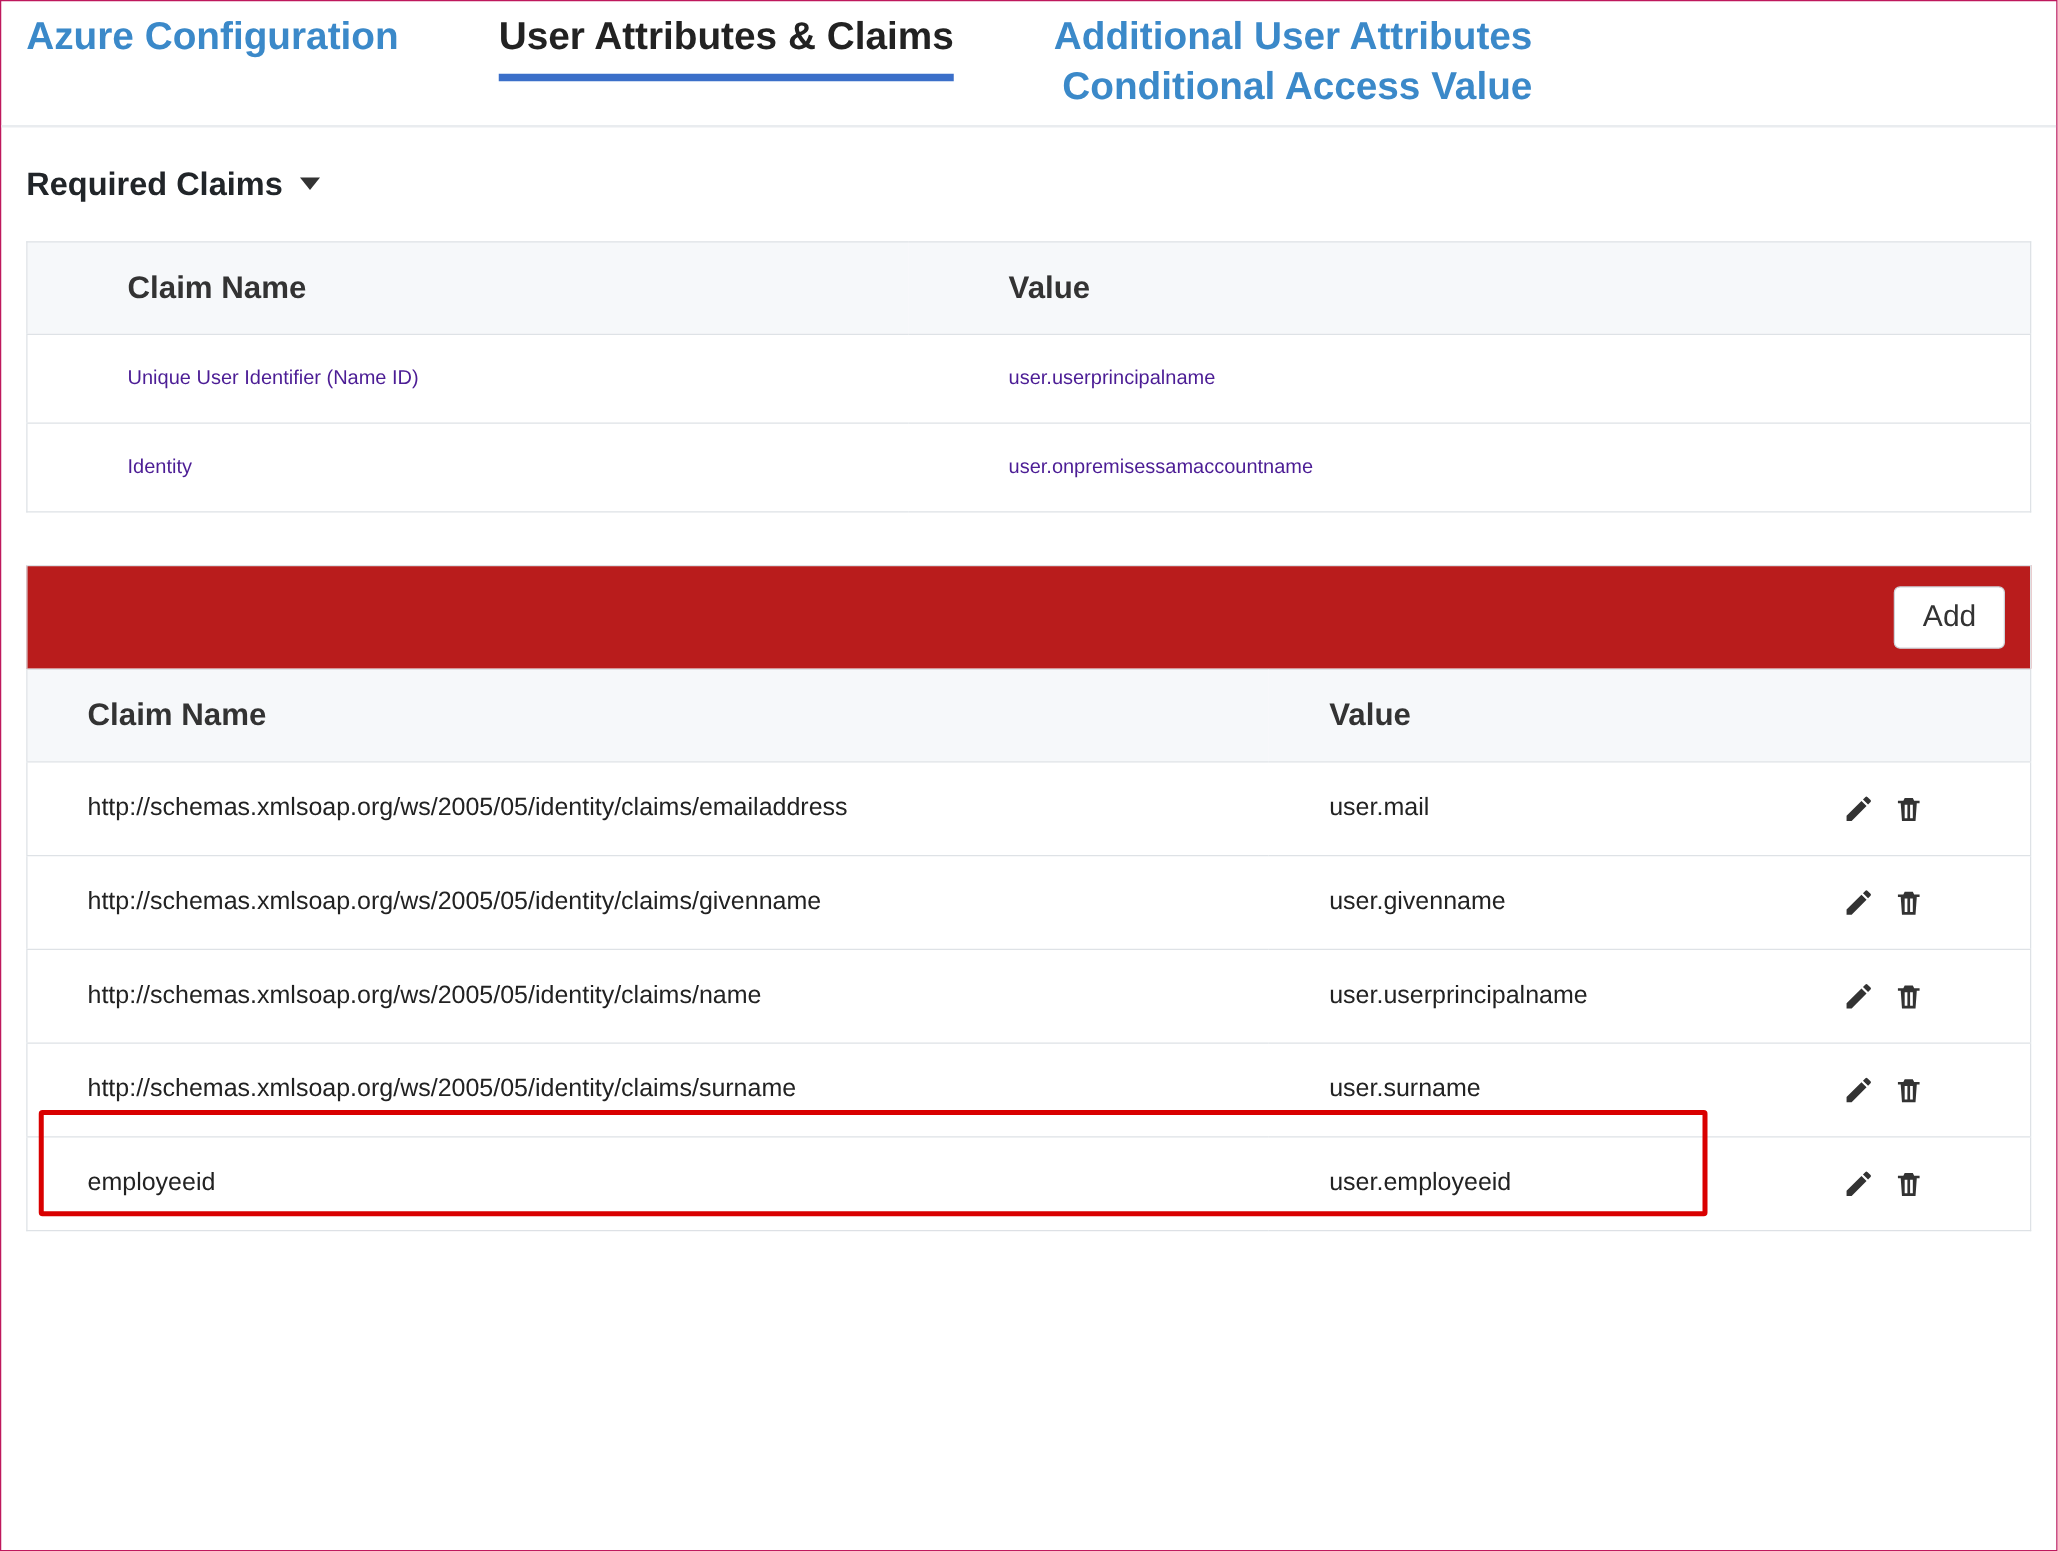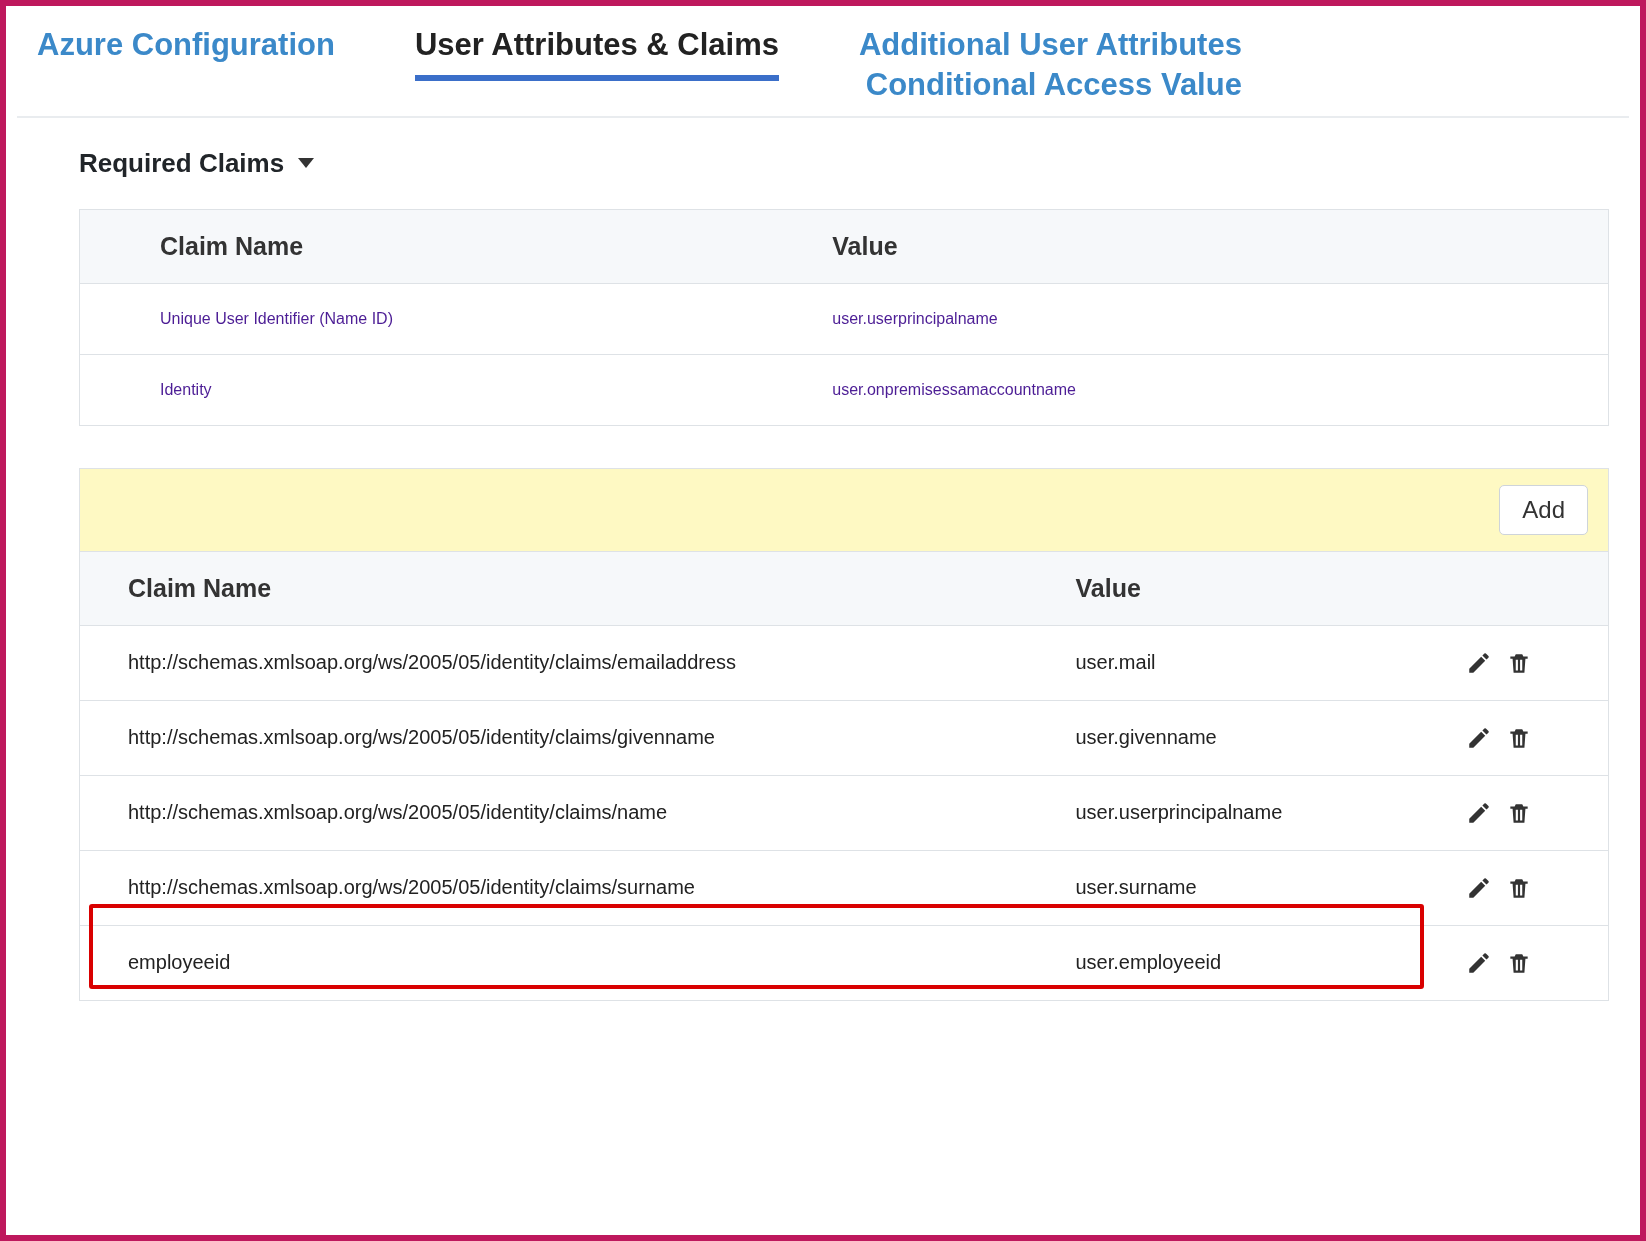--- a/index.html
+++ b/index.html
@@ -7,22 +7,22 @@
     margin: 0;
     padding: 0;
     font-family: -apple-system, BlinkMacSystemFont, "Segoe UI", Arial, sans-serif;
     color: #212529;
     background: #fff;
     font-size: 23px;
   }
   .page {
     width: 1646px;
     height: 1241px;
-    border: 6px solid #be185d;
-    padding: 11px;
+    border: 1px solid #be185d;
+    padding: 0;
     position: relative;
     overflow: hidden;
   }
   .tabs {
     display: flex;
     align-items: flex-start;
     padding: 0 20px;
     border-bottom: 2px solid #e9ecef;
     gap: 80px;
   }
@@ -32,21 +32,21 @@
     padding: 8px 0 10px 0;
     color: #3b89c9;
     cursor: pointer;
     line-height: 1.3;
   }
   .tab.active {
     color: #222;
     border-bottom: 6px solid #3b6fc9;
   }
   .tab2line { display:block;text-align:right; }
-  .content { padding: 30px 20px 0 20px; margin-left: 42px; }
+  .content { padding: 30px 20px 0 20px; }
   .section-title {
     font-weight: 700;
     font-size: 26px;
     color: #212529;
     display: flex;
     align-items: center;
     gap: 10px;
     margin-bottom: 30px;
   }
   .caret {
@@ -72,21 +72,21 @@
     padding: 22px 20px 22px 80px;
     border-bottom: 1px solid #dee2e6;
   }
   table.claims td {
     padding: 26px 20px 26px 80px;
     border-top: 1px solid #dee2e6;
     font-size: 16px;
     color: #4c1d95;
   }
   .add-toolbar {
-    background: #fef9c3;
+    background: #b91c1c;
     border: 1px solid #dee2e6;
     border-bottom: none;
     display: flex;
     justify-content: flex-end;
     padding: 16px 20px;
   }
   .add-btn {
     background: #fff;
     border: 1px solid #ced4da;
     border-radius: 5px;

